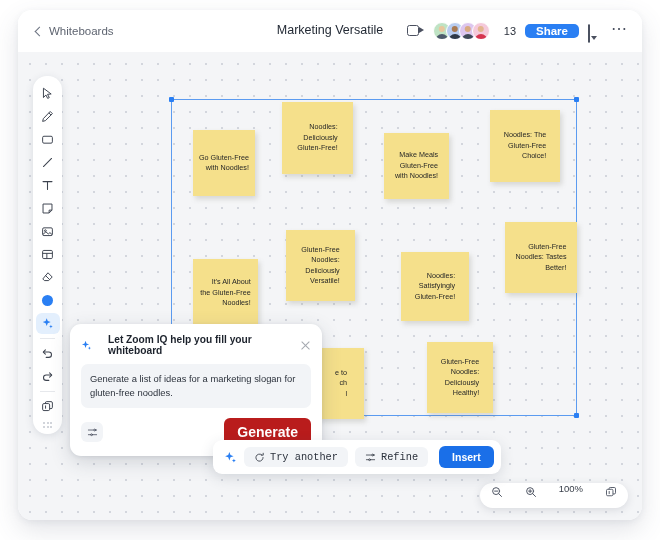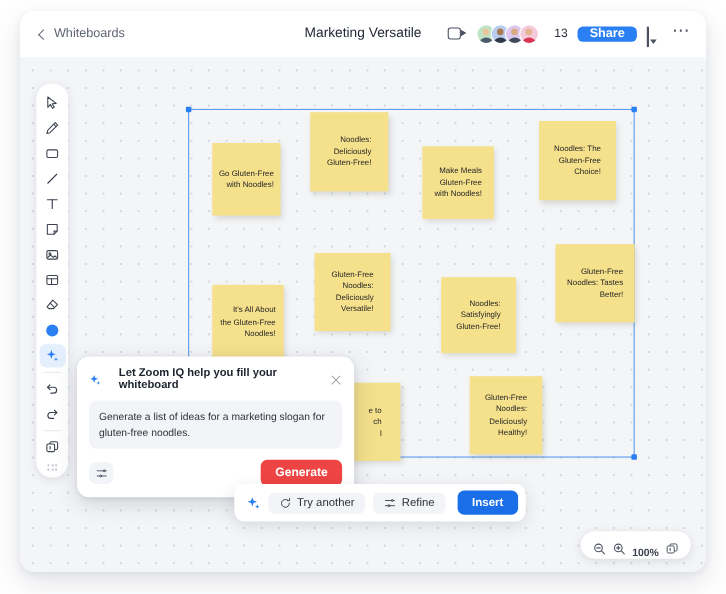--- a/index.html
+++ b/index.html
@@ -201,22 +201,22 @@
   }
   .dlg-foot { display: flex; align-items: center; margin-top: 10px; }
   .settings-btn {
     width: 22px; height: 20px; border-radius: 6px;
     background: #f2f4f7;
     display: flex; align-items: center; justify-content: center;
     cursor: pointer;
   }
   .generate-btn {
     margin-left: auto;
-    background: #ef4444; color: #fff;
-    font-size: 11px; font-weight: 600;
+    background: #b91c1c; color: #fff;
+    font-size: 14px; font-weight: 600;
     padding: 6px 13px; border-radius: 6px;
     border: none; cursor: pointer;
     font-family: "Liberation Sans", sans-serif;
   }
 
   
   #action-bar {
     position: absolute; left: 195px; top: 388px;
     height: 34px;
     background: #ffffff;
@@ -224,40 +224,40 @@
     box-shadow: 0 4px 14px rgba(50,60,80,0.15);
     display: flex; align-items: center; gap: 7px;
     padding: 0 7px;
     z-index: 50;
   }
   .ab-pill {
     display: flex; align-items: flex-end; gap: 5px;
     background: #f2f4f7; border-radius: 6px;
     padding: 4px 10px; font-size: 10.3px; color: #2b313c;
     cursor: pointer;
+    font-family: Liberation Mono, monospace;
   }
   .insert-btn {
     background: #1a6fe8; color: #fff;
     font-size: 10.5px; font-weight: 600;
     padding: 5px 13px; border-radius: 6px;
     border: none; cursor: pointer; margin-left: 4px;
     font-family: "Liberation Sans", sans-serif;
   }
 
   
   #zoom-controls {
     position: absolute; right: 14px; bottom: 12px;
     height: 25px;
     background: #ffffff;
     border-radius: 13px;
     box-shadow: 0 2px 9px rgba(60,70,90,0.15);
-    display: flex; align-items: flex-end; gap: 0;
+    display: flex; align-items: flex-start; gap: 16px;
     padding: 0 8px;
     z-index: 30;
-    font-weight: bold;
   }
   .zc-btn {
     width: 18px; height: 18px;
     display: flex; align-items: center; justify-content: center;
     cursor: pointer; color: #4b5160;
   }
   .zoom-level { font-size: 9.5px; color: #3a404b; padding: 0 3px; cursor: pointer; }
 </style>
 </head>
 <body>

